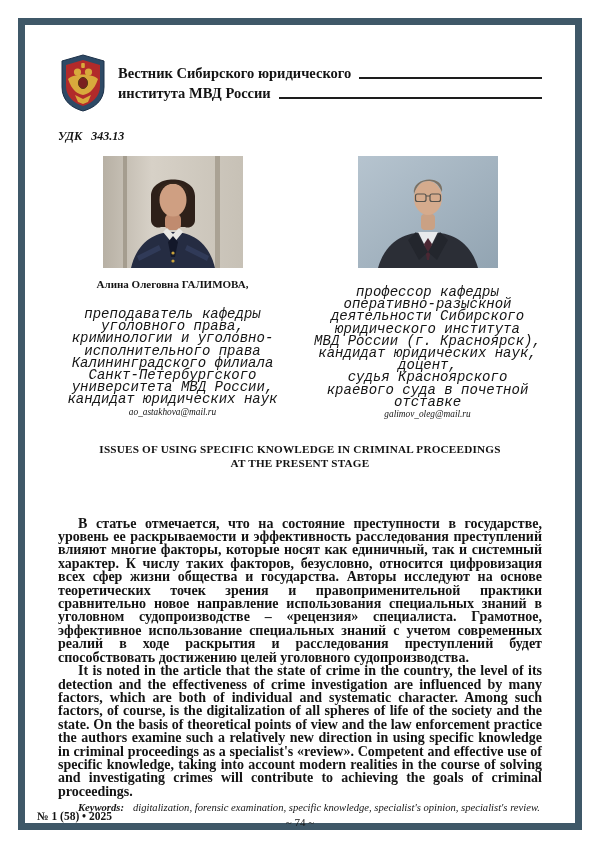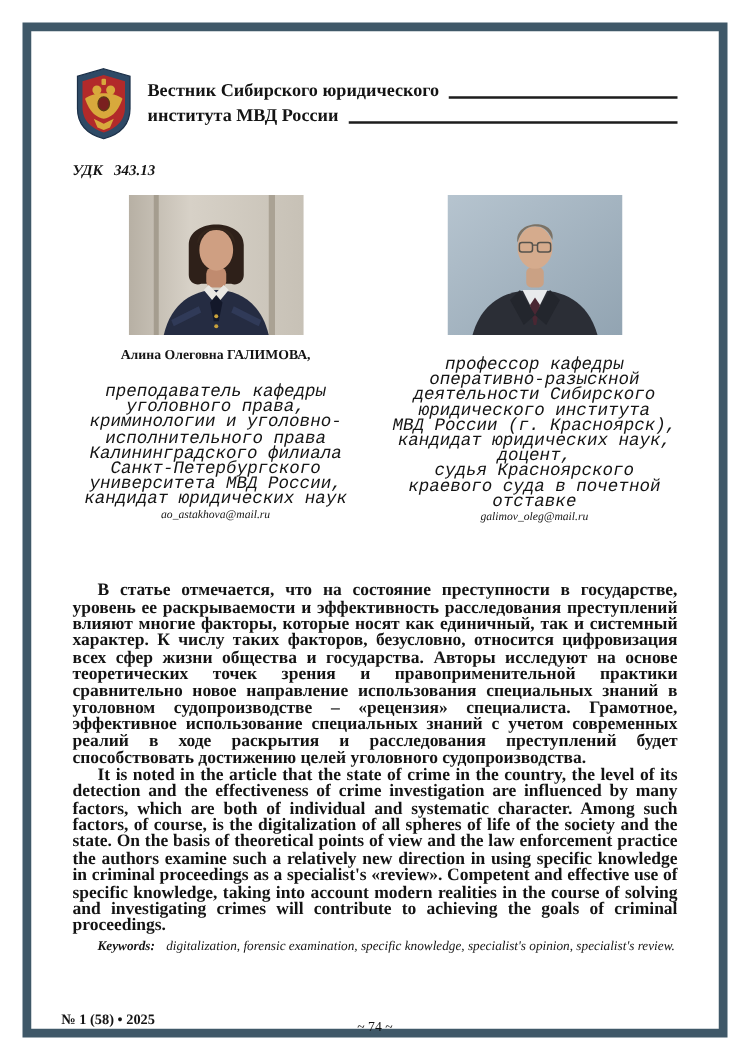--- a/index.html
+++ b/index.html
@@ -65,21 +65,21 @@
     font-size:10.6px; line-height:13px; text-align:justify; text-indent:20px;
   }
   .kw-ru { margin-top:18px; }
   .kw-en { margin-top:3px; font-style:italic; }
   .kw-label-ru { font-weight:bold; margin-right:3px; }
   .kw-label-en { font-weight:bold; font-style:italic; margin-right:9px; }
 
   
   .footer { position:absolute; left:33px; right:33px; bottom:0; height:0; }
   .issue {
-    position:absolute; left:16px; bottom:26px;
+    position:absolute; left:4px; bottom:26px;
     font-weight:bold; font-size:11.5px; white-space:nowrap;
   }
   .pageno {
     position:absolute; left:50%; transform:translateX(-50%); bottom:20px;
     font-size:11px; white-space:nowrap;
   }
 </style>
 </head>
 <body>
 
@@ -180,20 +180,22 @@
         <div class="a-aff">профессор кафедры оперативно-разыскной
 деятельности Сибирского юридического института
 МВД России (г. Красноярск),
 кандидат юридических наук, доцент,
 судья Красноярского краевого суда в почетной отставке</div>
         <div class="a-email">galimov_oleg@mail.ru</div>
       </div>
 
     </section>
 
+    <h2 class="title-en">ISSUES OF USING SPECIFIC KNOWLEDGE IN CRIMINAL PROCEEDINGS
+AT THE PRESENT STAGE</h2>
 
     <section class="abstract">
       <p class="para">В статье отмечается, что на состояние преступности в государстве, уровень ее раскрываемости и эффективность расследования преступлений влияют многие факторы, которые носят как единичный, так и системный характер. К числу таких факторов, безусловно, относится цифровизация всех сфер жизни общества и государства. Авторы исследуют на основе теоретических точек зрения и правоприменительной практики сравнительно новое направление использования специальных знаний в уголовном судопроизводстве – «рецензия» специалиста. Грамотное, эффективное использование специальных знаний с учетом современных реалий в ходе раскрытия и расследования преступлений будет способствовать достижению целей уголовного судопроизводства.</p>
       <p class="para">It is noted in the article that the state of crime in the country, the level of its detection and the effectiveness of crime investigation are influenced by many factors, which are both of individual and systematic character. Among such factors, of course, is the digitalization of all spheres of life of the society and the state. On the basis of theoretical points of view and the law enforcement practice the authors examine such a relatively new direction in using specific knowledge in criminal proceedings as a specialist's «review». Competent and effective use of specific knowledge, taking into account modern realities in the course of solving and investigating crimes will contribute to achieving the goals of criminal proceedings.</p>
     </section>
 
 
     <p class="kw kw-en"><span class="kw-label-en">Keywords:</span><span>digitalization, forensic examination, specific knowledge, specialist's opinion, specialist's review.</span></p>
 
   </div>

